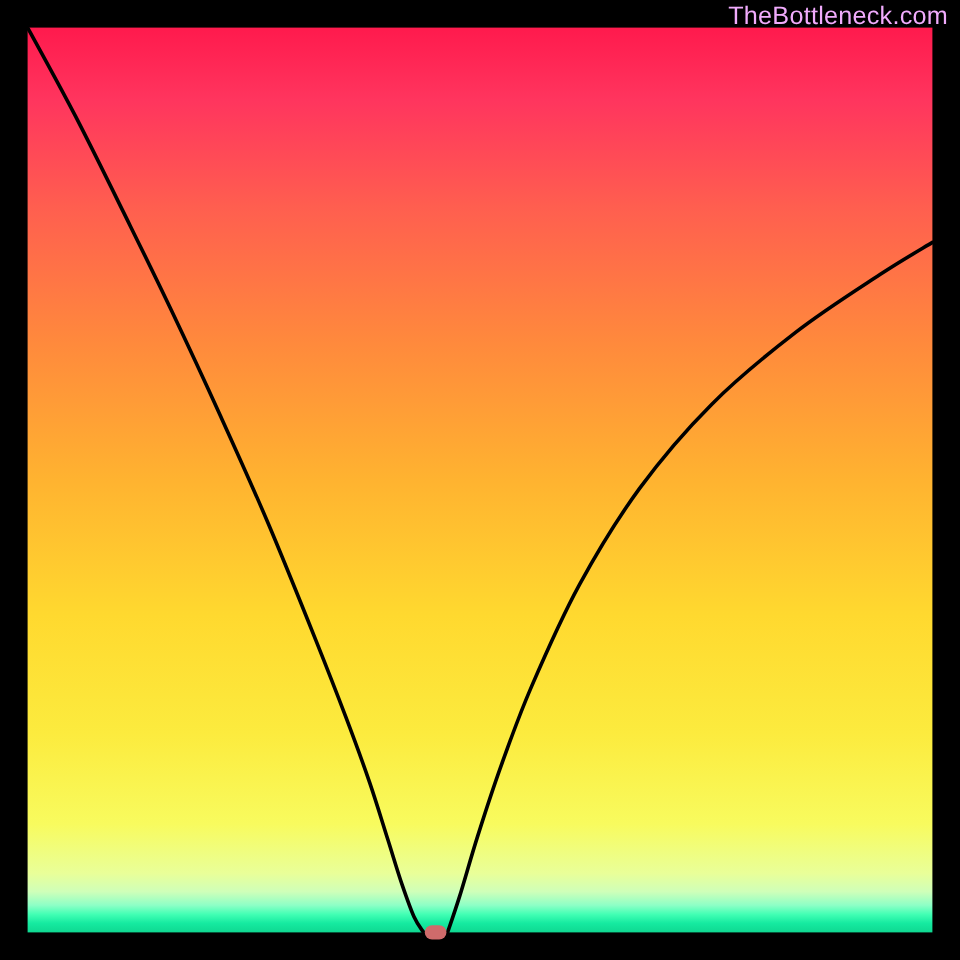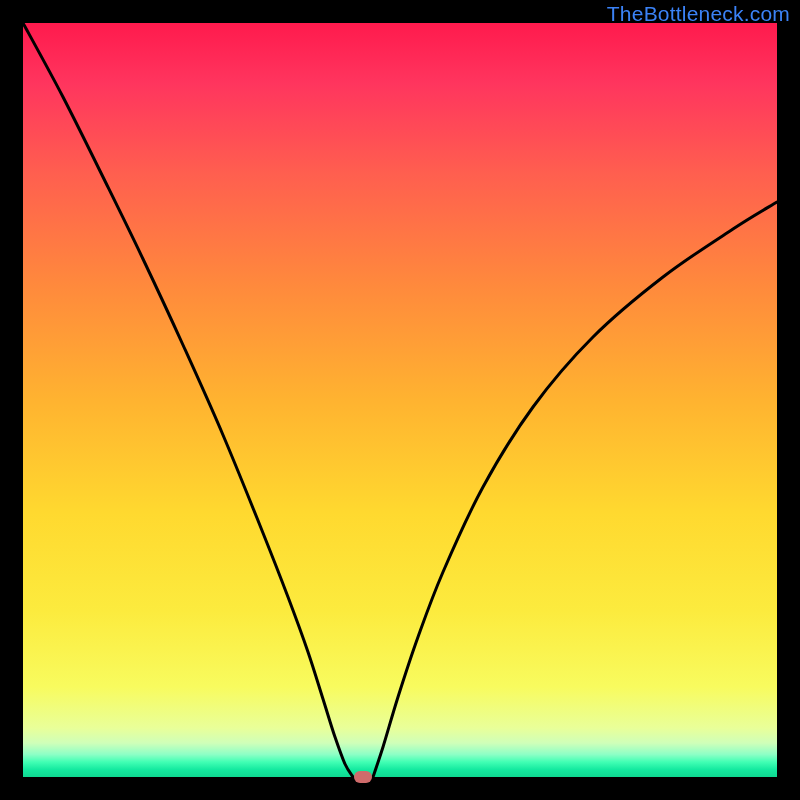--- a/index.html
+++ b/index.html
@@ -31,21 +31,21 @@
       #8dffc6 97%,
       #42ffb4 98%,
       #15eaa0 99%,
       #0fd891 100%
     );
   }
   .watermark {
     position: absolute;
     top: 2px;
     right: 10px;
-    color: #3b82f6;
+    color: #f0abfc;
     font-size: 21px;
     font-weight: 500;
     letter-spacing: 0.2px;
     user-select: none;
   }
   svg.curve {
     position: absolute;
     left: 0;
     top: 0;
     width: 754px;

